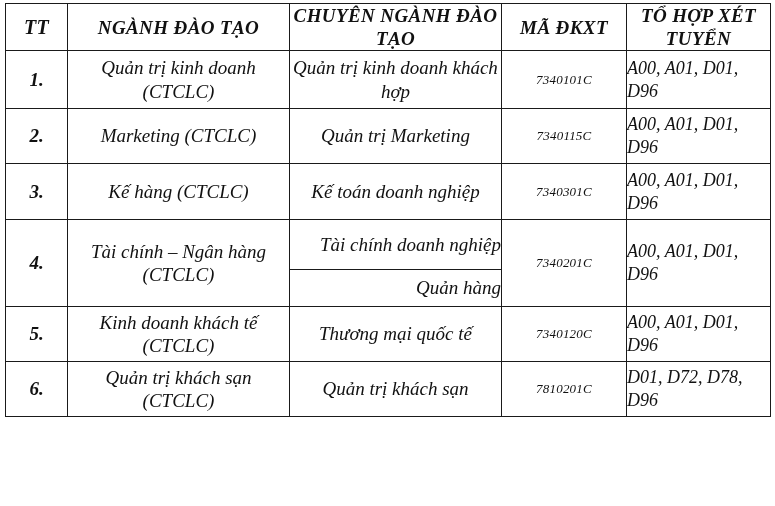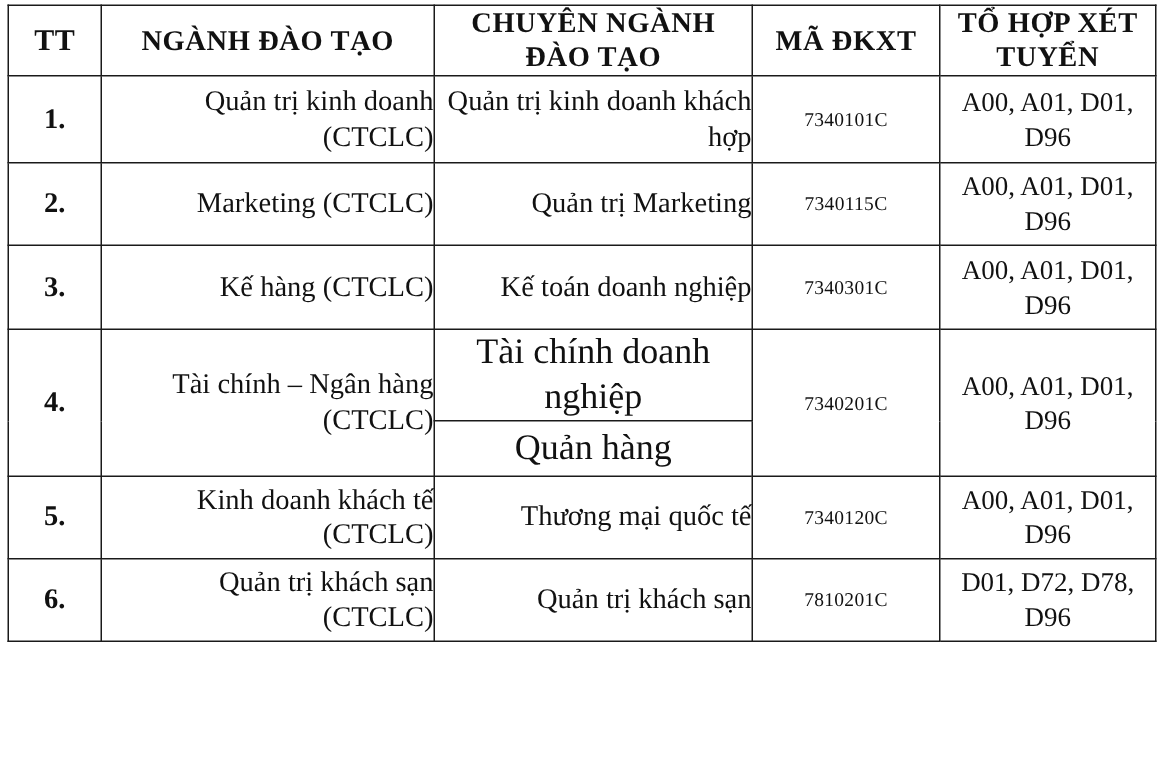--- a/index.html
+++ b/index.html
@@ -13,20 +13,21 @@
     font-family: "Liberation Serif", serif;
     color: #111111;
     overflow: hidden;
   }
   .page {
     position: relative;
     width: 775px;
     height: 390px;
     box-sizing: border-box;
     padding: 3px 5px 0 5px;
+    font-style: italic;
   }
   table.admissions {
     border-collapse: collapse;
     width: 765px;
     table-layout: fixed;
   }
   table.admissions td,
   table.admissions th {
     border: 1.6px solid #1a1a1a;
     padding: 0;
@@ -52,45 +53,44 @@
 
   td.num {
     text-align: center;
     font-weight: bold;
     font-size: 19px;
   }
   td.cell {
     font-size: 19px;
     line-height: 1.25;
     padding: 7px 9px 8px 9px;
-    text-align: right;
+    text-align: center;
   }
   td.code {
     font-size: 13px;
     text-align: center;
     letter-spacing: 0.2px;
   }
   td.combo {
     font-size: 18px;
-    text-align: center;
     line-height: 1.28;
   }
   .row-h1 { height: 58px; }
   .row-h2 { height: 55px; }
   .row-h3 { height: 56px; }
   .row-split-a { height: 50px; }
   .row-split-b { height: 37px; }
   .row-h5 { height: 55px; }
   .row-h6 { height: 55px; }
 
   td.subcell {
-    font-size: 24px;
+    font-size: 19px;
     line-height: 1.25;
     padding: 6px 9px;
-    text-align: center;
+    text-align: right;
   }
 </style>
 </head>
 <body>
 
 <div class="page">
   <table class="admissions">
     <colgroup>
       <col class="c-tt">
       <col class="c-nganh">

